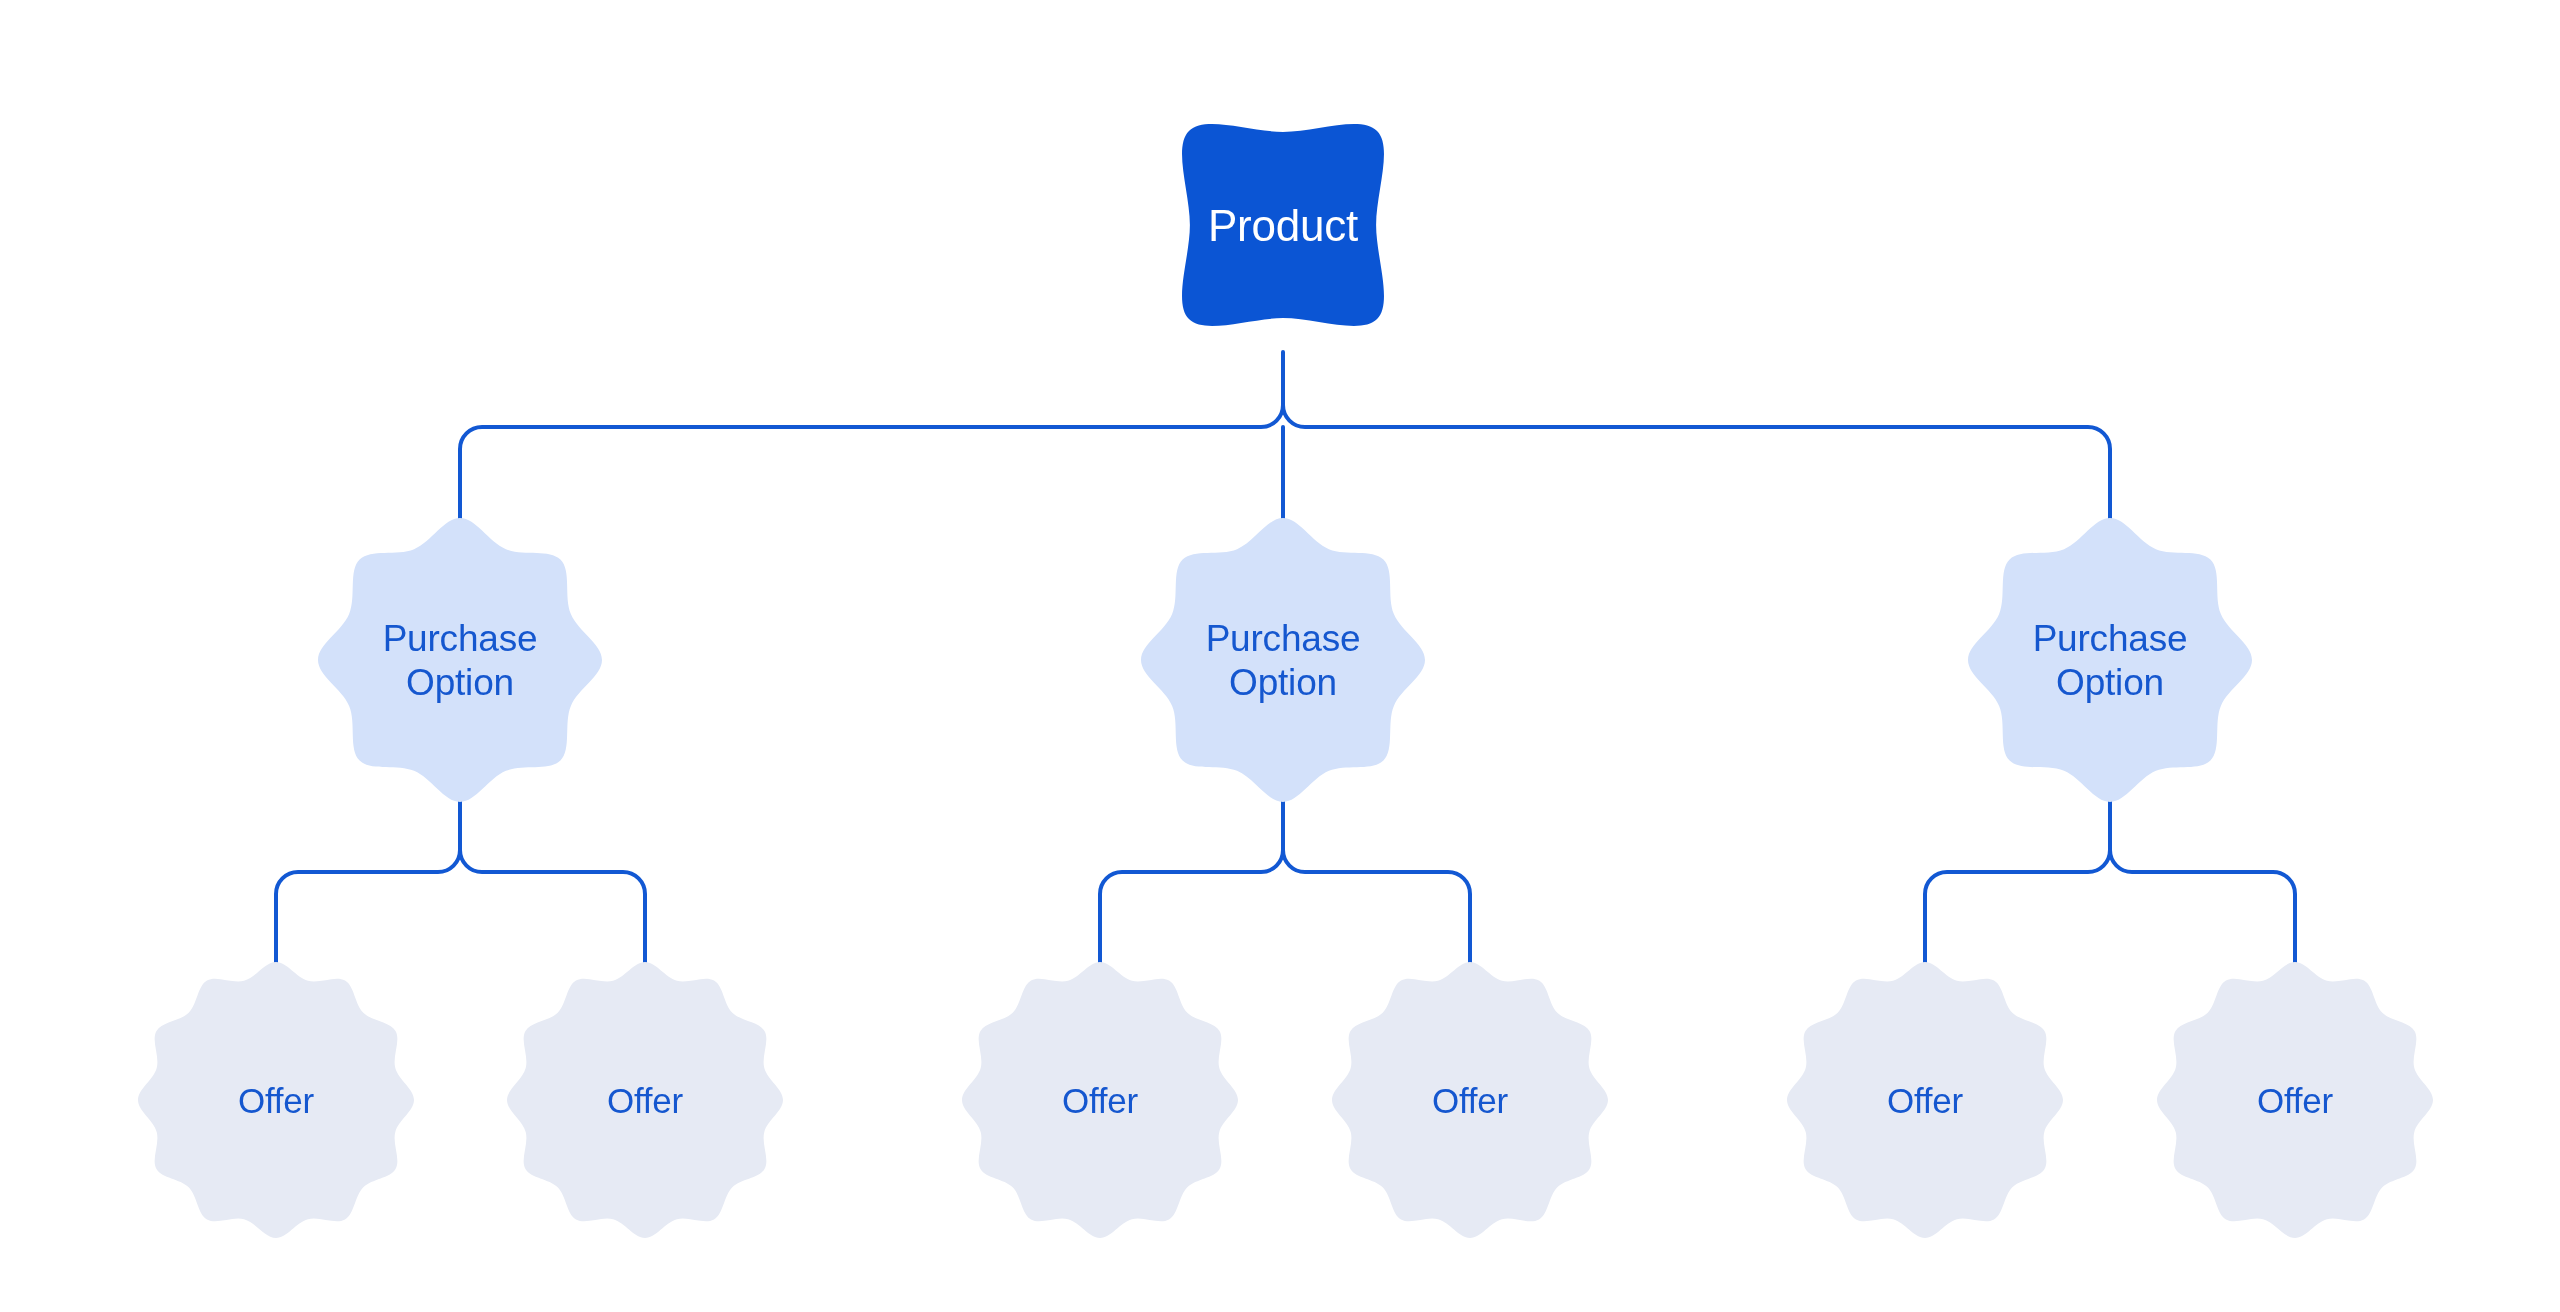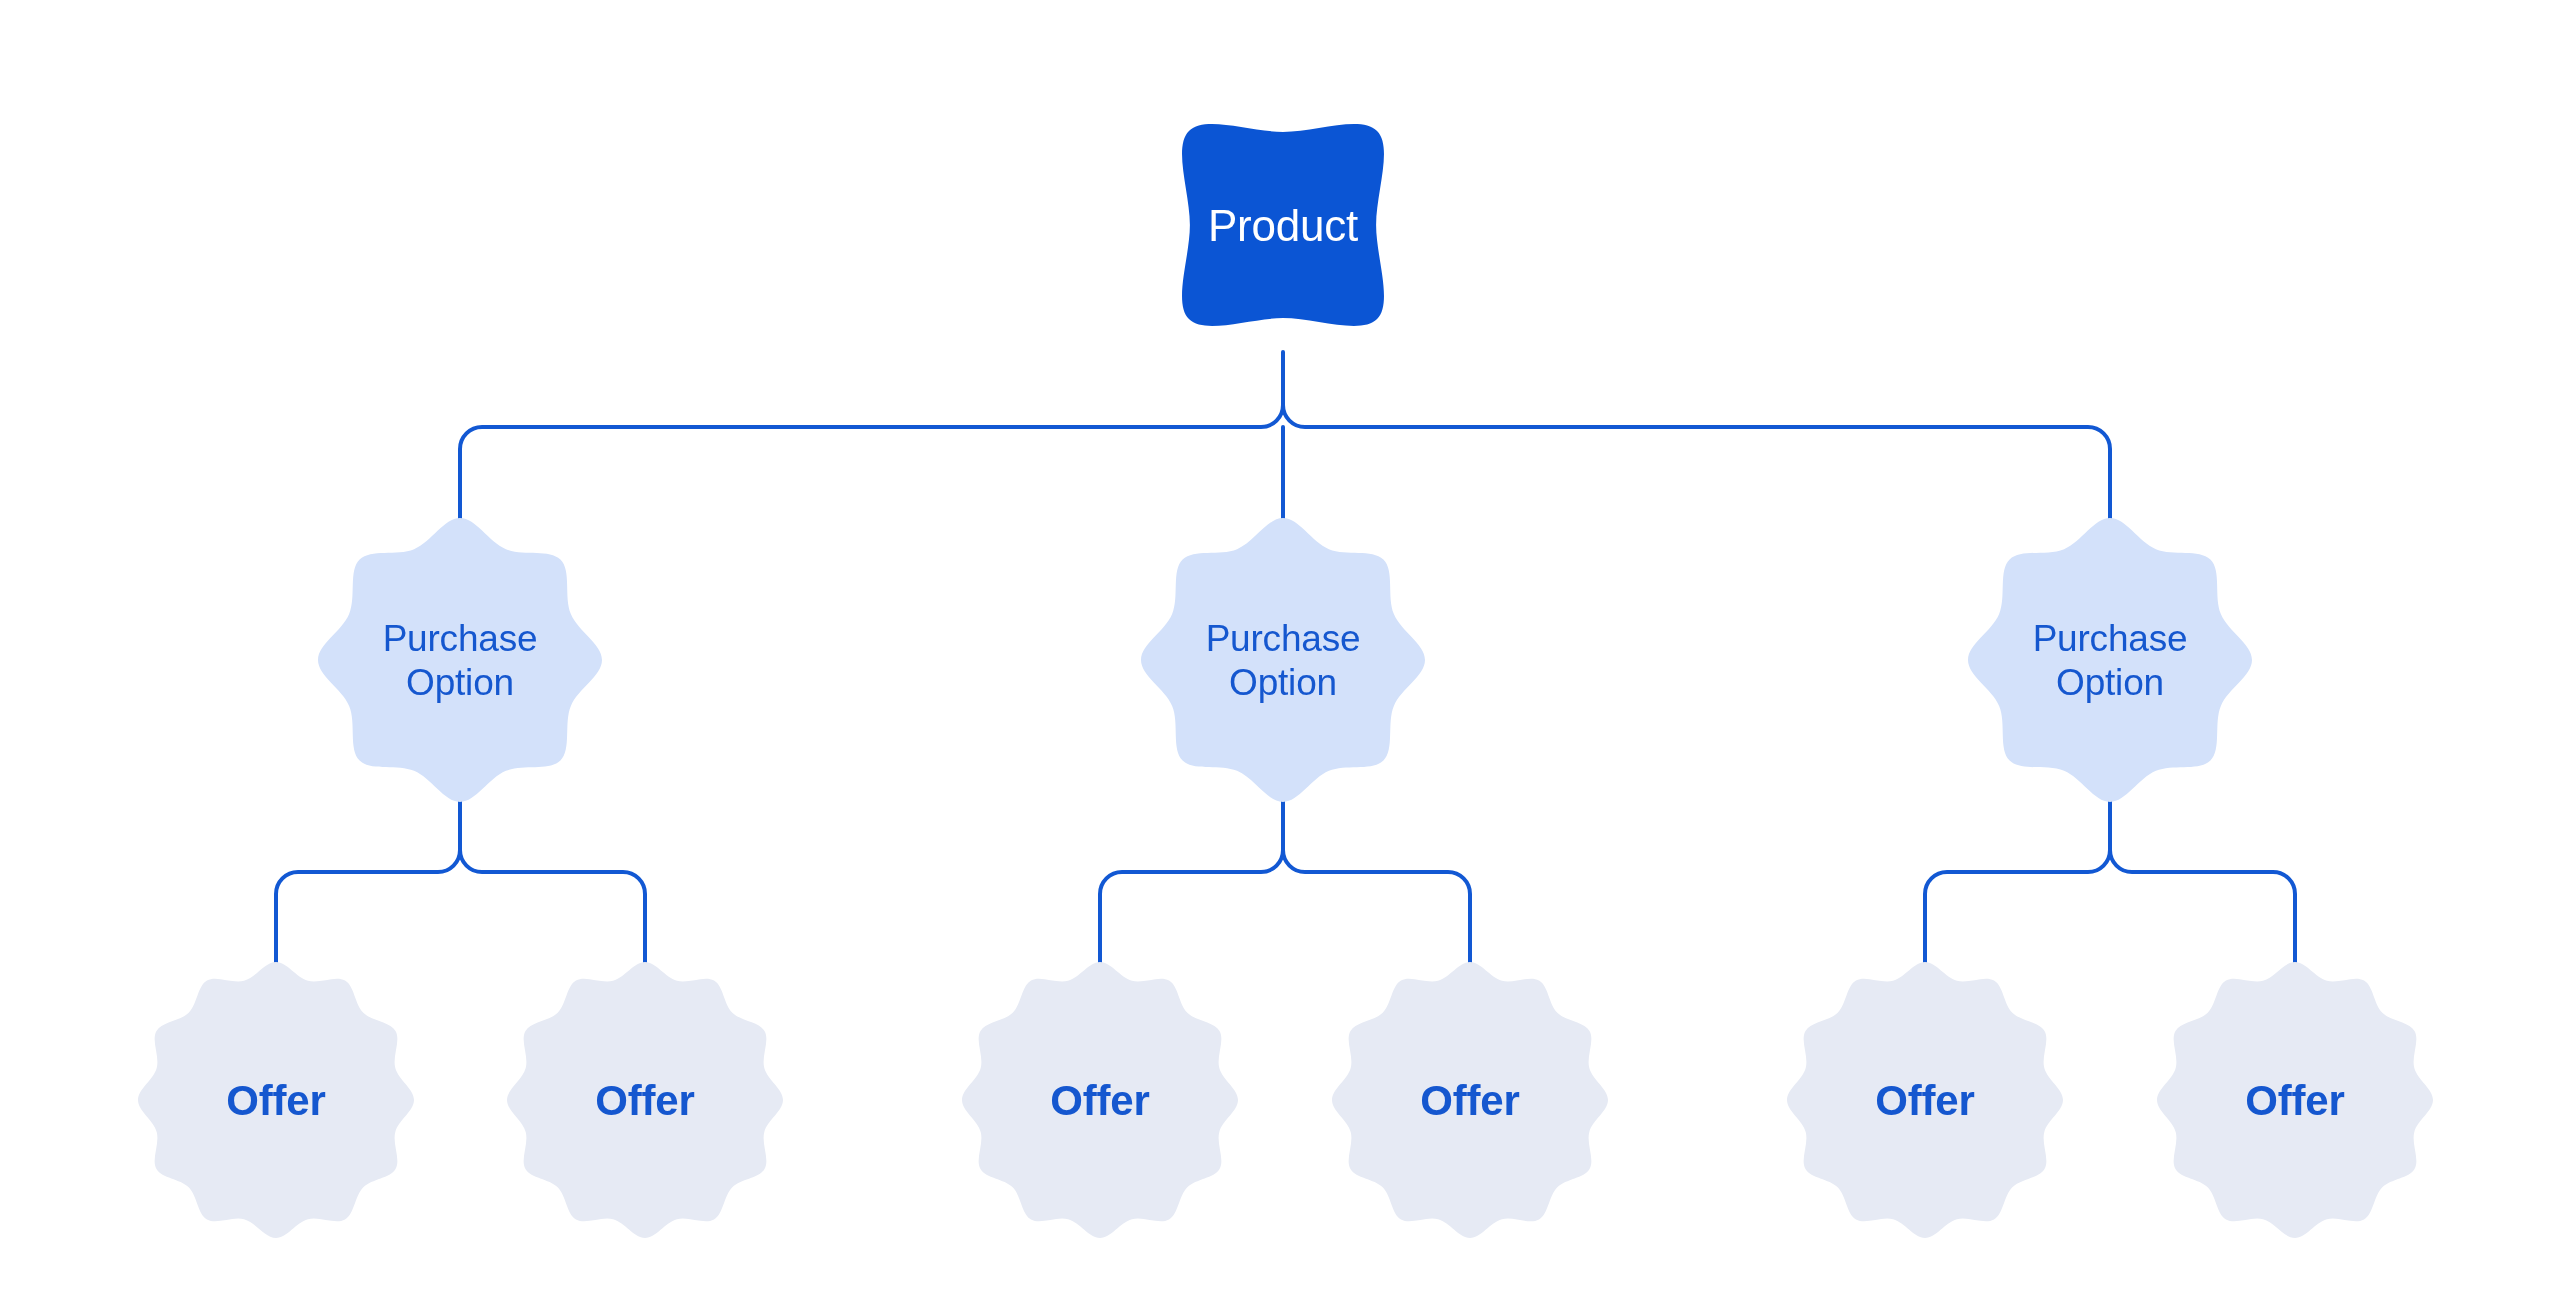--- a/index.html
+++ b/index.html
@@ -42,22 +42,22 @@
     font-size: 44px;
     font-weight: 400;
     line-height: 1.12;
   }
   .label-option {
     font-size: 37px;
     font-weight: 400;
     line-height: 1.18;
   }
   .label-offer {
-    font-size: 42px;
-    font-weight: 700;
+    font-size: 35px;
+    font-weight: 400;
     line-height: 1.12;
   }
   .node-hit {
     position: absolute;
     transform: translate(-50%, -50%);
     border-radius: 50%;
     background: transparent;
   }
 </style>
 </head>

